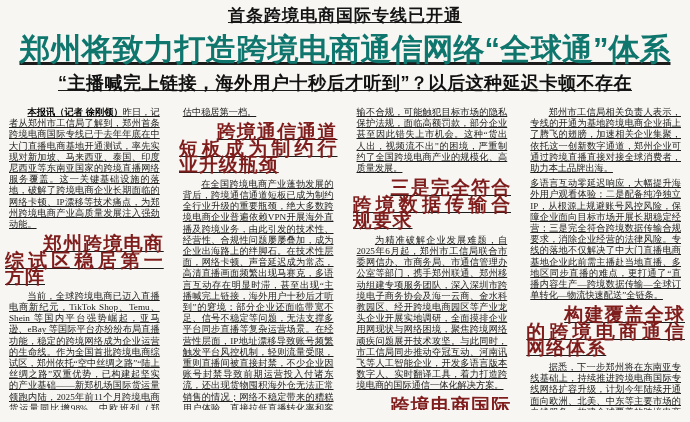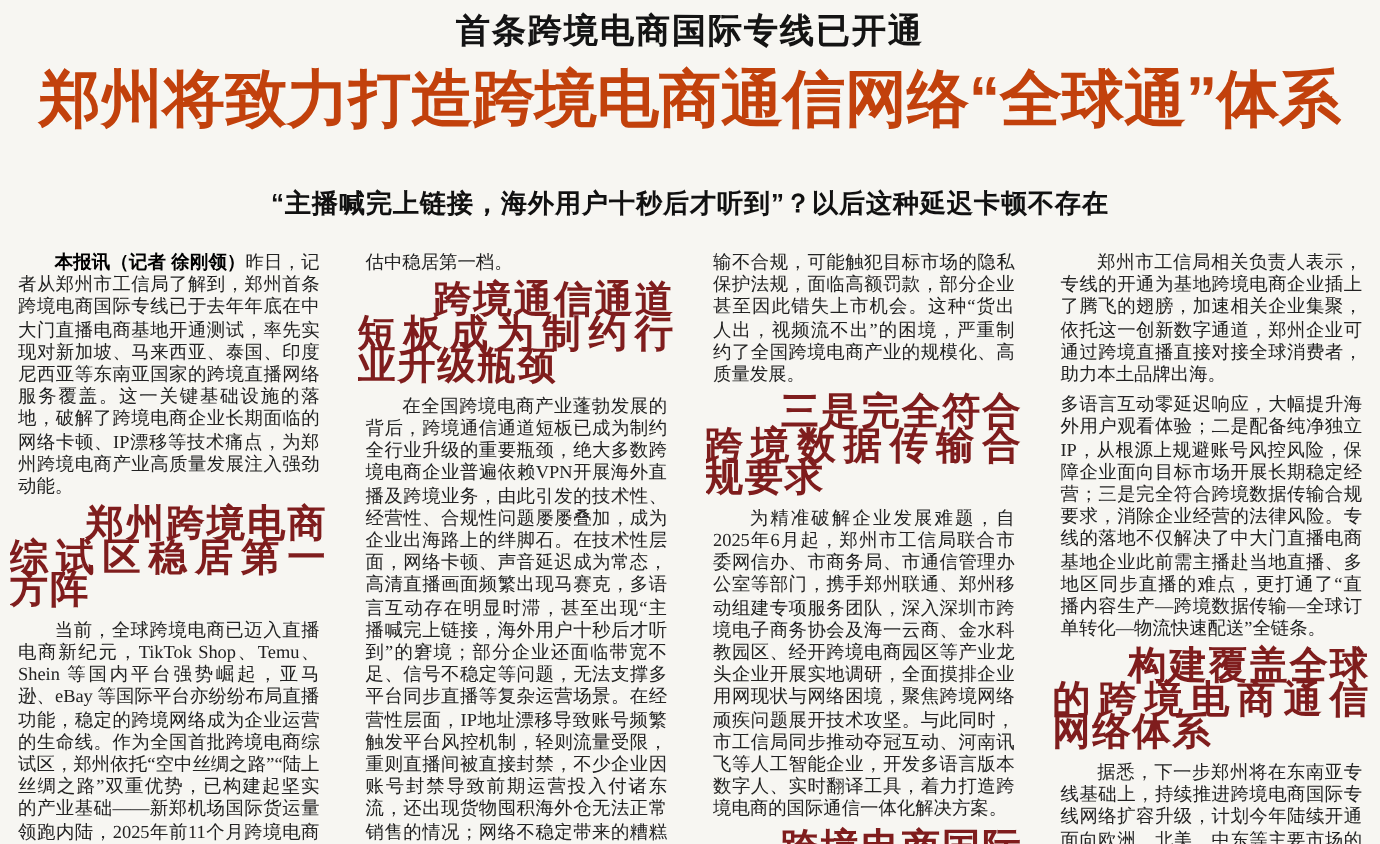--- a/index.html
+++ b/index.html
@@ -1,36 +1,37 @@
 <!DOCTYPE html>
 <html lang="zh"><head>
 <meta charset="utf-8">
 <style>
   html,body{margin:0;padding:0;}
   .page{
     width:690px;height:422px;overflow:hidden;box-sizing:border-box;
     background:#f7f6f2;color:#1c1c1c;
     font-family:"Liberation Serif","DejaVu Serif",serif;
+    text-decoration:underline;
   }
   
   .masthead{padding-top:5px;}
   .kicker{
     text-align:center;font-family:"Liberation Sans","DejaVu Sans",sans-serif;
     font-size:17px;font-weight:600;color:#141414;letter-spacing:1px;line-height:22px;
   }
   .headline{
     margin:2px 4px 0;text-align:center;
     font-family:"Liberation Sans","DejaVu Sans",sans-serif;
-    font-size:31px;font-weight:900;color:#c2410c;letter-spacing:0px;line-height:42px;
+    font-size:31px;font-weight:900;color:#0f766e;letter-spacing:0px;line-height:42px;
     white-space:nowrap;
   }
   .subheadline{
-    margin-top:20px;text-align:center;
+    margin-top:1px;text-align:center;
     font-family:"Liberation Sans","DejaVu Sans",sans-serif;
-    font-size:13px;font-weight:700;color:#111;letter-spacing:0.5px;line-height:22px;
+    font-size:18px;font-weight:700;color:#111;letter-spacing:0.5px;line-height:22px;
   }
   
   .article{
     display:flex;gap:15px;box-sizing:border-box;
     padding:9px 5px 0 5px;height:316px;overflow:hidden;
   }
   .col{
     flex:1 1 0;min-width:0;overflow:hidden;
     font-size:9.2px;line-height:11.2px;text-align:justify;color:#222;
   }

